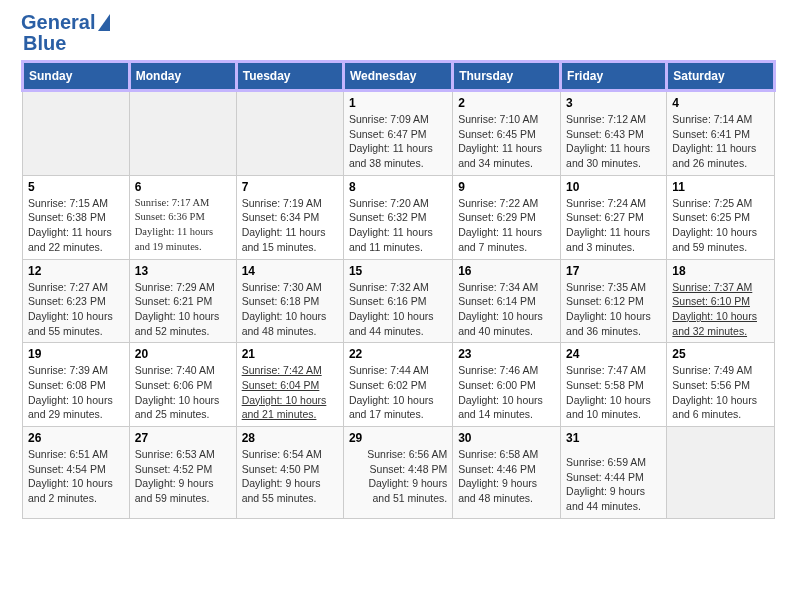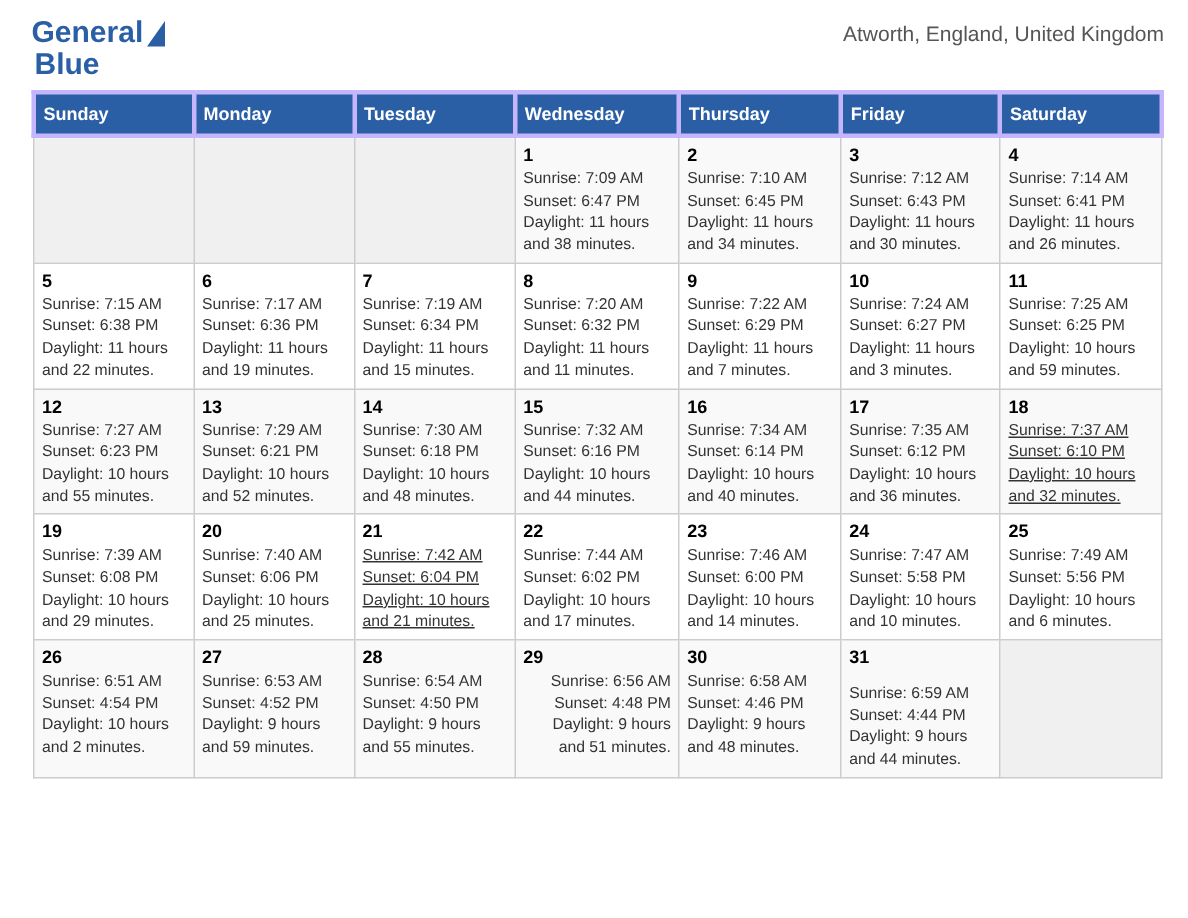--- a/index.html
+++ b/index.html
@@ -93,21 +93,20 @@
         <div style="display:flex; flex-direction:column; line-height:1.05;">
           <div style="display:flex; align-items:center;">
             <span style="font-size:20px; font-weight:bold; color:#2a5fa5;">General</span>
             <div style="width:0; height:0; border-left:12px solid transparent; border-bottom:17px solid #2a5fa5; margin-left:3px; margin-bottom:0;"></div>
           </div>
           <span style="font-size:20px; font-weight:bold; color:#2a5fa5; margin-left:2px;">Blue</span>
         </div>
       </div>
     </div>
     <div class="title-block">
-      <div class="location">Atworth, England, United Kingdom</div>
     </div>
   </div>
 
   <table>
     <thead>
       <tr>
         <th>Sunday</th>
         <th>Monday</th>
         <th>Tuesday</th>
         <th>Wednesday</th>
@@ -153,21 +152,21 @@
         <tr>
           <td>
             <span class="day-number">5</span>
             <div class="day-info" style="white-space: pre-line;">Sunrise: 7:15 AM
 Sunset: 6:38 PM
 Daylight: 11 hours
 and 22 minutes.</div>
           </td>
           <td>
             <span class="day-number">6</span>
-            <div class="day-info" style="white-space: pre-line;">Sunrise: 7:17 AM
+            <div class="day-info" style="white-space: pre-line; font-family: Liberation Serif, serif;">Sunrise: 7:17 AM
 Sunset: 6:36 PM
 Daylight: 11 hours
 and 19 minutes.</div>
           </td>
           <td>
             <span class="day-number">7</span>
             <div class="day-info" style="white-space: pre-line;">Sunrise: 7:19 AM
 Sunset: 6:34 PM
 Daylight: 11 hours
 and 15 minutes.</div>

